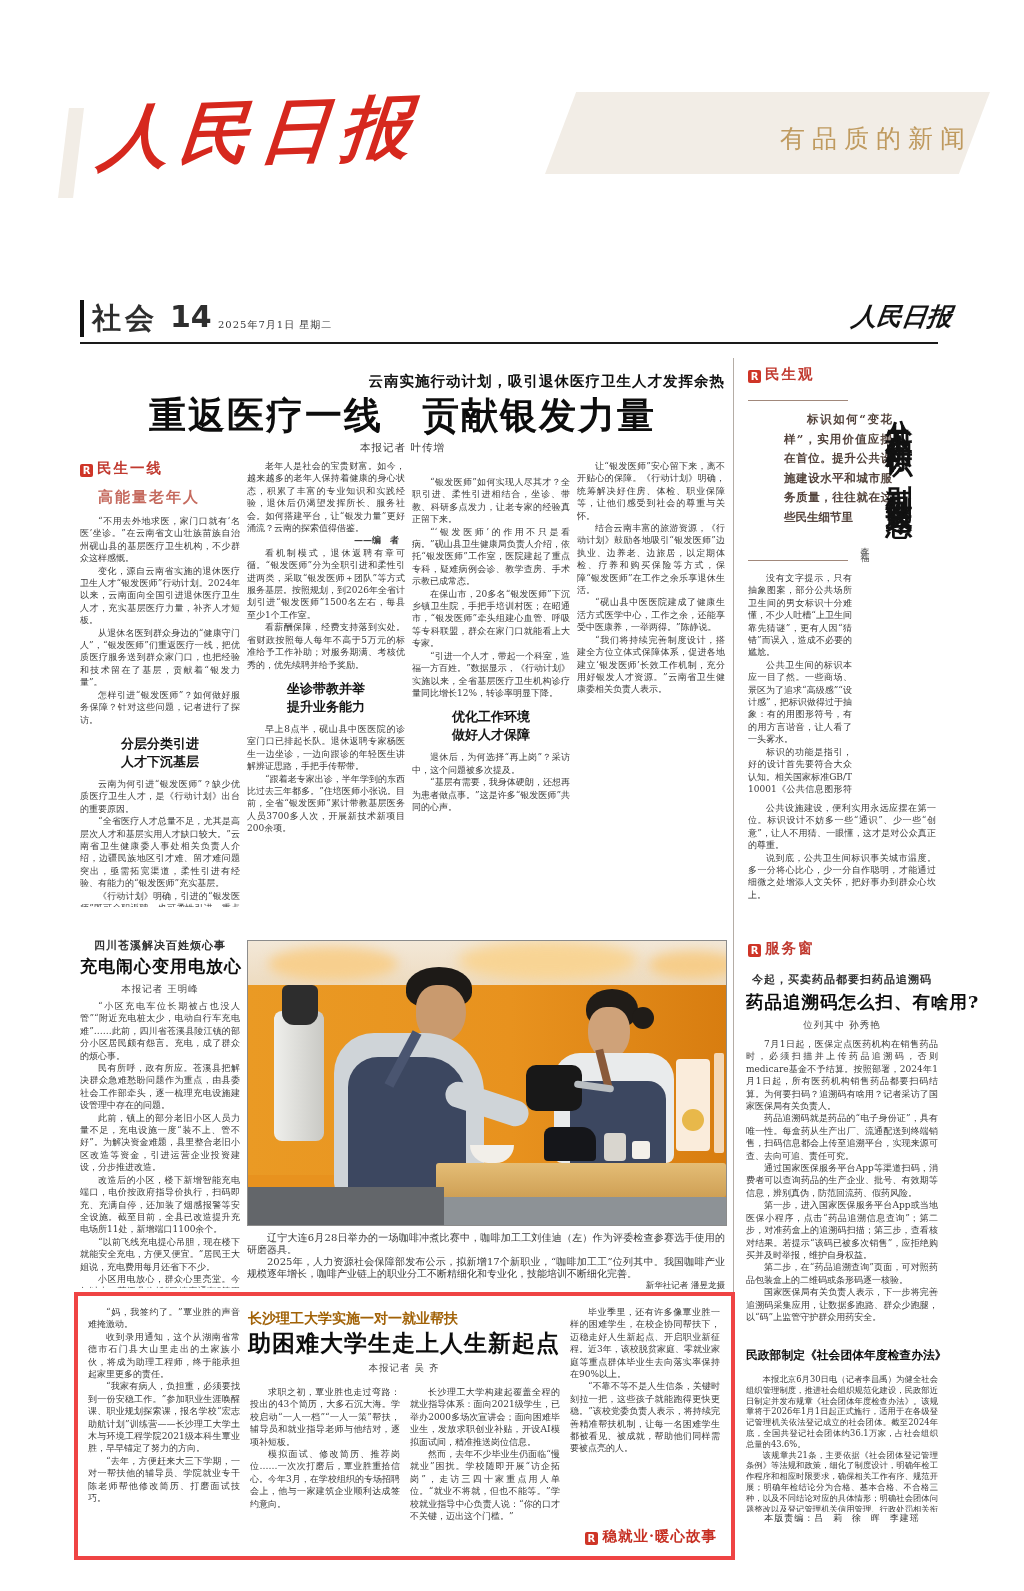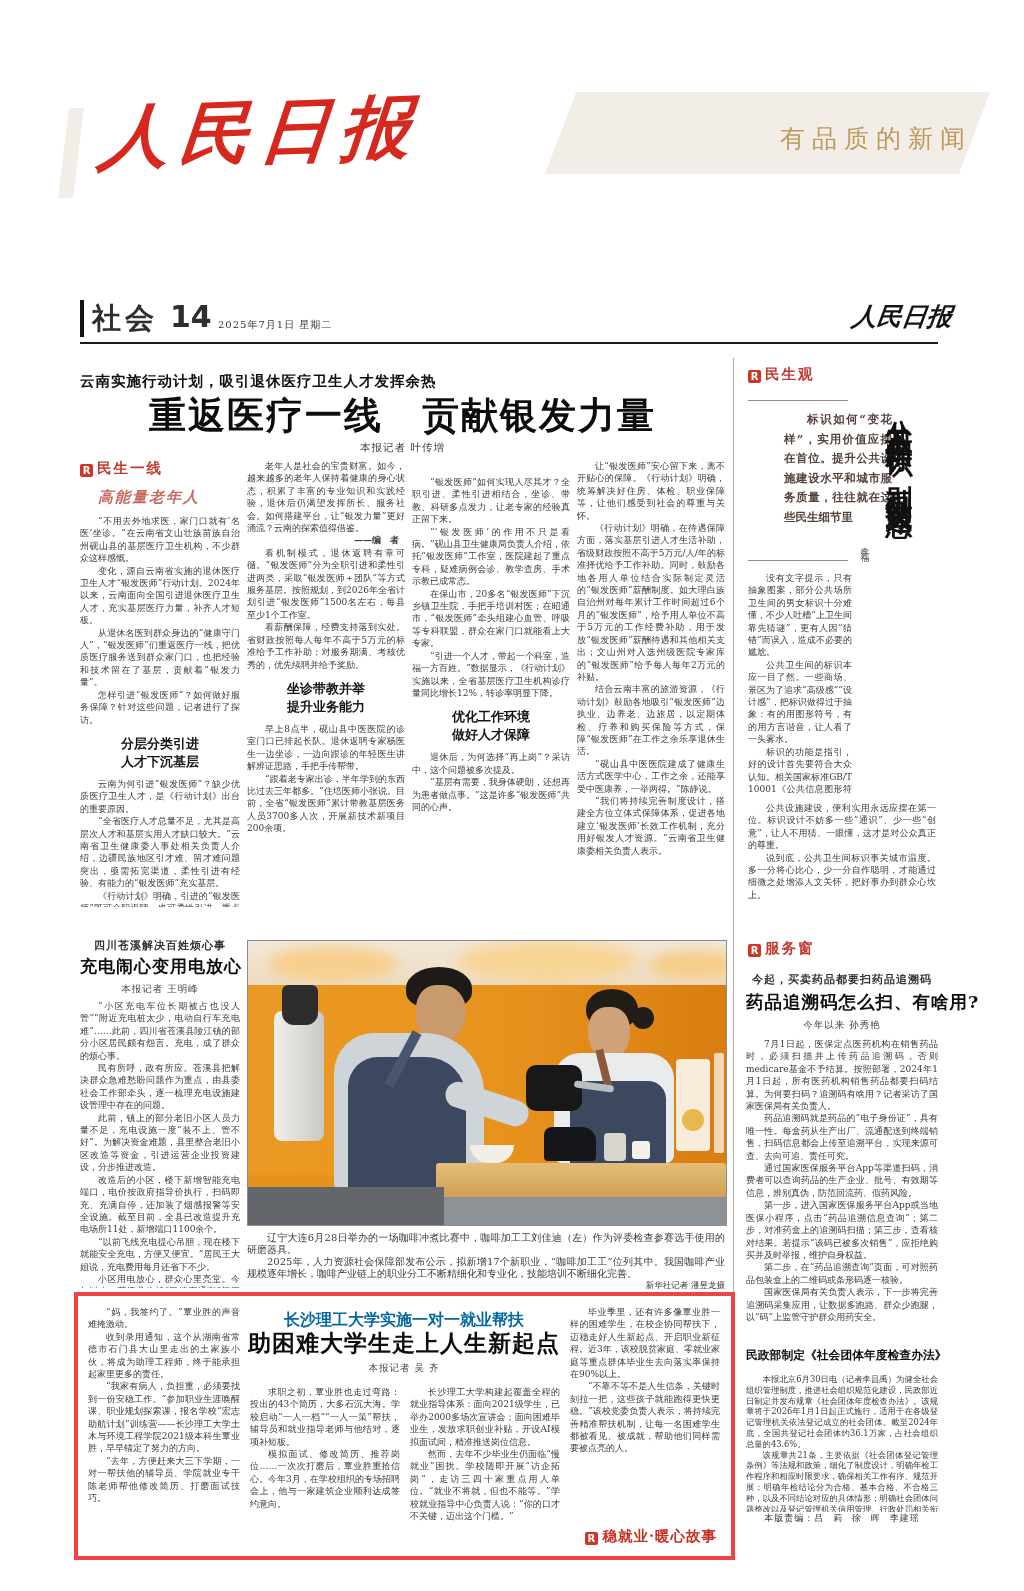--- a/index.html
+++ b/index.html
@@ -16,21 +16,21 @@
 
   
   .sec-title{font-size:29px;font-weight:bold;letter-spacing:4px;}
   .sec-num{font-size:30px;font-weight:600;font-family:"DejaVu Sans",sans-serif;}
   .sec-date{font-size:10px;color:#333;letter-spacing:1px;}
   .masthead-small{font-size:25px;font-weight:bold;font-style:italic;color:#141414;
                   transform:skewX(-7deg);white-space:nowrap;}
   .hrule{background:#1a1a1a;}
 
   
-  .kicker{font-size:14.5px;font-weight:bold;text-align:left;letter-spacing:1px;color:#111;}
+  .kicker{font-size:14.5px;font-weight:bold;text-align:right;letter-spacing:1px;color:#111;}
   .lead-headline{font-size:37px;font-weight:bold;text-align:center;letter-spacing:2px;color:#0d0d0d;white-space:nowrap;}
   .byline{font-size:10.5px;text-align:center;color:#3c3c3c;letter-spacing:1px;}
 
   
   .col{overflow:hidden;text-align:justify;}
   .bp{margin:0;font-size:9px;line-height:12.4px;text-indent:2em;color:#3a3a3a;}
   .bp.ed{text-indent:0;text-align:right;font-weight:bold;padding-right:6px;}
   .colsub{white-space:pre-line;text-align:center;font-weight:bold;font-size:13px;
           line-height:18px;margin:9px 0 7px;color:#151515;text-indent:0;}
 
@@ -54,21 +54,21 @@
   .sm-headline{font-size:17px;font-weight:bold;text-align:center;letter-spacing:1px;color:#0d0d0d;white-space:nowrap;}
   .sm-byline{font-size:9.5px;text-align:center;color:#444;letter-spacing:1px;}
 
   
   .photo{border:1px solid #8c8c8c;overflow:hidden;background:#e8921e;}
   .cap p{margin:0;font-size:10px;line-height:12px;text-indent:2em;color:#3a3a3a;text-align:justify;}
   .cap-credit{font-size:8.5px;color:#3a3a3a;text-align:right;}
 
   
   .redbox{border:4px solid #ef4444;}
-  .emp-kicker{font-size:16px;font-weight:bold;text-align:center;color:#0369a1;}
+  .emp-kicker{font-size:14px;font-weight:bold;text-align:left;color:#a16207;}
   .emp-headline{font-size:23px;font-weight:bold;text-align:center;letter-spacing:1px;color:#0d0d0d;white-space:nowrap;}
   .emp-tag{font-size:14.5px;font-weight:bold;color:#c62f22;letter-spacing:1px;white-space:nowrap;}
 
   
   .mz-headline{font-size:11.8px;font-weight:bold;color:#0d0d0d;white-space:nowrap;}
   .mz .bp{font-size:8.3px;line-height:10.8px;}
   .page-footer{font-size:9px;color:#333;text-align:center;letter-spacing:1px;word-spacing:5px;}
 
   .vdiv{background:#b5ada6;width:1px;}
 
@@ -93,21 +93,21 @@
   <div class="abs hrule" style="left:80px;top:342px;width:858px;height:2px;"></div>
 
   <div class="abs kicker" style="left:80px;top:372px;width:645px;">云南实施行动计划，吸引退休医疗卫生人才发挥余热</div>
   <div class="abs lead-headline" style="left:80px;top:391px;width:645px;">重返医疗一线　贡献银发力量</div>
   <div class="abs byline" style="left:80px;top:441px;width:645px;">本报记者 叶传增</div>
 
   <div class="abs" style="left:80px;top:458px;width:160px;height:472px;">
     <div style="margin-bottom:2px;">
       <span class="ricon">R</span><span class="seclabel">民生一线</span>
     </div>
-    <div class="subred" style="margin:10px 0 8px 18px;font-style:italic;">高能量老年人</div>
+    <div class="subred" style="margin:10px 0 8px 18px;">高能量老年人</div>
     <div class="col" style="height:392px;overflow:hidden;">
         <p class="bp">“不用去外地求医，家门口就有‘名医’坐诊。”在云南省文山壮族苗族自治州砚山县的基层医疗卫生机构，不少群众这样感慨。</p>
         <p class="bp">变化，源自云南省实施的退休医疗卫生人才“银发医师”行动计划。2024年以来，云南面向全国引进退休医疗卫生人才，充实基层医疗力量，补齐人才短板。</p>
         <p class="bp">从退休名医到群众身边的“健康守门人”，“银发医师”们重返医疗一线，把优质医疗服务送到群众家门口，也把经验和技术留在了基层，贡献着“银发力量”。</p>
         <p class="bp">怎样引进“银发医师”？如何做好服务保障？针对这些问题，记者进行了探访。</p>
         <div class="colsub">分层分类引进
 人才下沉基层</div>
         <p class="bp">云南为何引进“银发医师”？缺少优质医疗卫生人才，是《行动计划》出台的重要原因。</p>
         <p class="bp">“全省医疗人才总量不足，尤其是高层次人才和基层实用人才缺口较大。”云南省卫生健康委人事处相关负责人介绍，边疆民族地区引才难、留才难问题突出，亟需拓宽渠道，柔性引进有经验、有能力的“银发医师”充实基层。</p>
         <p class="bp">《行动计划》明确，引进的“银发医师”既可全职返聘，也可柔性引进，重点面向临床、公共卫生等紧缺专业。</p>
@@ -129,21 +129,20 @@
       <p class="bp">“‘银发医师’的作用不只是看病。”砚山县卫生健康局负责人介绍，依托“银发医师”工作室，医院建起了重点专科，疑难病例会诊、教学查房、手术示教已成常态。</p>
       <p class="bp">在保山市，20多名“银发医师”下沉乡镇卫生院，手把手培训村医；在昭通市，“银发医师”牵头组建心血管、呼吸等专科联盟，群众在家门口就能看上大专家。</p>
       <p class="bp">“引进一个人才，带起一个科室，造福一方百姓。”数据显示，《行动计划》实施以来，全省基层医疗卫生机构诊疗量同比增长12%，转诊率明显下降。</p>
       <div class="colsub">优化工作环境
 做好人才保障</div>
       <p class="bp">退休后，为何选择“再上岗”？采访中，这个问题被多次提及。</p>
       <p class="bp">“基层有需要，我身体硬朗，还想再为患者做点事。”这是许多“银发医师”共同的心声。</p>
     </div>
   <div class="abs col" style="left:577px;top:460px;width:148px;height:470px;">
       <p class="bp">让“银发医师”安心留下来，离不开贴心的保障。《行动计划》明确，统筹解决好住房、体检、职业保障等，让他们感受到社会的尊重与关怀。</p>
-      <p class="bp">《行动计划》明确，在待遇保障方面，落实基层引进人才生活补助，省级财政按照不高于5万元/人/年的标准择优给予工作补助。同时，鼓励各地各用人单位结合实际制定灵活的“银发医师”薪酬制度。如大理白族自治州对每年累计工作时间超过6个月的“银发医师”，给予用人单位不高于5万元的工作经费补助，用于发放“银发医师”薪酬待遇和其他相关支出；文山州对入选州级医院专家库的“银发医师”给予每人每年2万元的补贴。</p>
       <p class="bp">结合云南丰富的旅游资源，《行动计划》鼓励各地吸引“银发医师”边执业、边养老、边旅居，以定期体检、疗养和购买保险等方式，保障“银发医师”在工作之余乐享退休生活。</p>
       <p class="bp">“砚山县中医医院建成了健康生活方式医学中心，工作之余，还能享受中医康养，一举两得。”陈静说。</p>
       <p class="bp">“我们将持续完善制度设计，搭建全方位立体式保障体系，促进各地建立‘银发医师’长效工作机制，充分用好银发人才资源。”云南省卫生健康委相关负责人表示。</p>
     </div>
 
   <div class="abs vdiv" style="left:733px;top:358px;height:1182px;"></div>
 
   <div class="abs" style="left:748px;top:364px;">
     <span class="ricon">R</span><span class="seclabel">民生观</span>
   </div>
@@ -245,21 +244,21 @@
     <div class="abs emp-tag" style="right:14px;bottom:10px;">
       <span class="ricon">R</span><span>稳就业·暖心故事</span>
     </div>
   </div>
 
   <div class="abs" style="left:748px;top:938px;">
     <span class="ricon">R</span><span class="seclabel">服务窗</span>
   </div>
   <div class="abs sm-kicker" style="left:746px;top:972px;width:192px;">今起，买卖药品都要扫药品追溯码</div>
   <div class="abs sm-headline" style="left:746px;top:990px;width:192px;font-size:17.5px;">药品追溯码怎么扫、有啥用?</div>
-  <div class="abs sm-byline" style="left:746px;top:1019px;width:192px;">今年以来 孙秀艳</div>
+  <div class="abs sm-byline" style="left:746px;top:1019px;width:192px;">位列其中 孙秀艳</div>
   <div class="abs col" style="left:746px;top:1038px;width:192px;height:300px;font-size:8.5px;">
       <p class="bp">7月1日起，医保定点医药机构在销售药品时，必须扫描并上传药品追溯码，否则medicare基金不予结算。按照部署，2024年1月1日起，所有医药机构销售药品都要扫码结算。为何要扫码？追溯码有啥用？记者采访了国家医保局有关负责人。</p>
       <p class="bp">药品追溯码就是药品的“电子身份证”，具有唯一性。每盒药从生产出厂、流通配送到终端销售，扫码信息都会上传至追溯平台，实现来源可查、去向可追、责任可究。</p>
       <p class="bp">通过国家医保服务平台App等渠道扫码，消费者可以查询药品的生产企业、批号、有效期等信息，辨别真伪，防范回流药、假药风险。</p>
       <p class="bp">第一步，进入国家医保服务平台App或当地医保小程序，点击“药品追溯信息查询”；第二步，对准药盒上的追溯码扫描；第三步，查看核对结果。若提示“该码已被多次销售”，应拒绝购买并及时举报，维护自身权益。</p>
       <p class="bp">第二步，在“药品追溯查询”页面，可对照药品包装盒上的二维码或条形码逐一核验。</p>
       <p class="bp">国家医保局有关负责人表示，下一步将完善追溯码采集应用，让数据多跑路、群众少跑腿，以“码”上监管守护群众用药安全。</p>
     </div>
 
   <div class="abs mz" style="left:746px;top:1348px;width:192px;">

